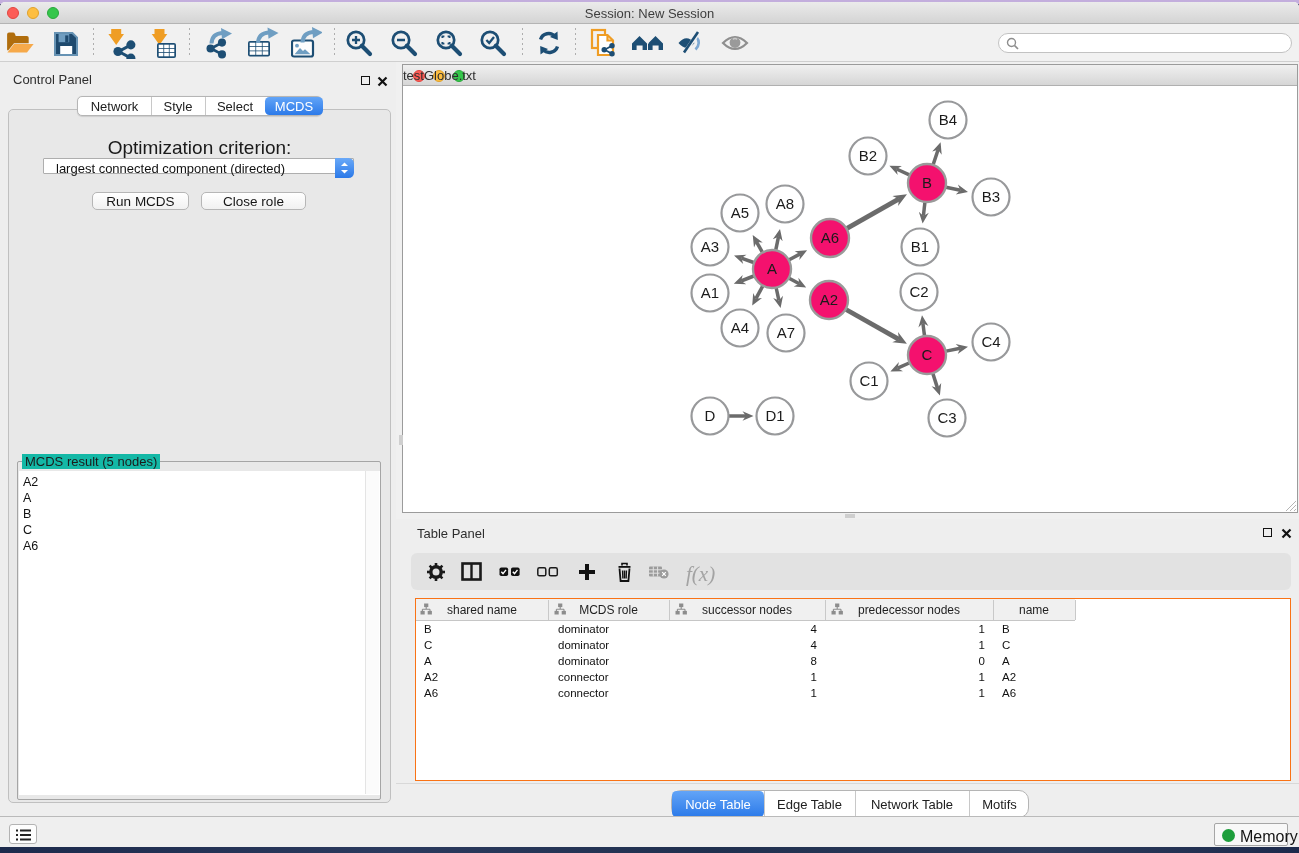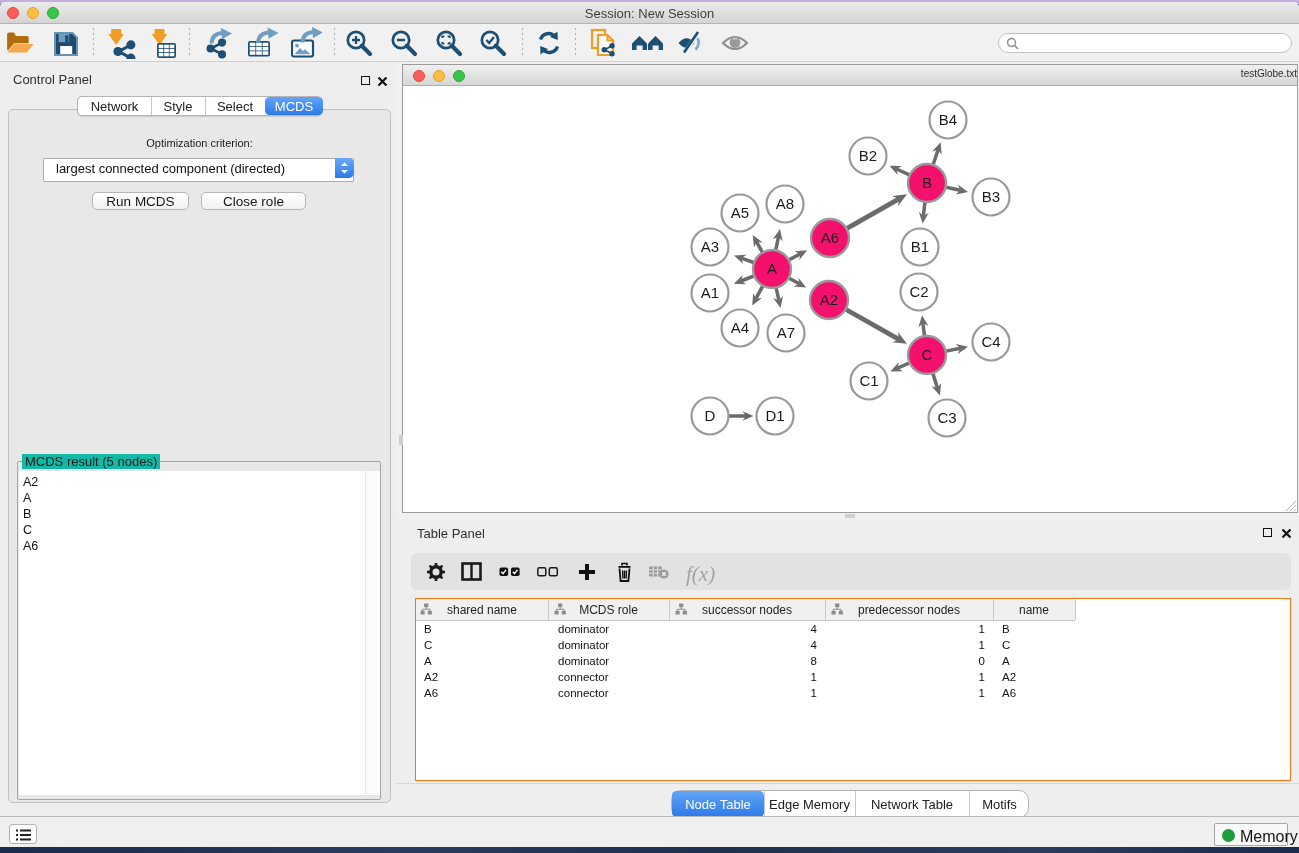--- a/index.html
+++ b/index.html
@@ -14,32 +14,32 @@
 #toolbar{left:0;top:22px;width:1299px;height:38px;background:#f1f1f1;border-bottom:1px solid #cfcfcf}
 #search{left:998px;top:9px;width:294px;height:20px;background:#fff;border:1px solid #c2c2c2;border-radius:10px}
 #content{left:0;top:60px;width:1299px;height:754px;background:#eeeeee}
 .panelhead{position:absolute;font-size:13px;color:#2e2e2e}
 .winbtn{position:absolute;width:9px;height:9px;border:1.6px solid #111}
 .seg{position:absolute;top:0;height:100%;display:flex;align-items:center;justify-content:center;font-size:13px;color:#202020}
 #tabs1{left:77px;top:34px;width:245px;height:20px;background:#fff;border:1px solid #b5b5b5;border-radius:5px;box-shadow:0 0.5px 1px rgba(0,0,0,0.12)}
 .segdiv{position:absolute;top:0;width:1px;height:100%;background:#c8c8c8}
 .segsel{background:linear-gradient(#62a4f7,#2c7ae9);color:#fff;border-radius:4.5px}
 #cpanel{left:8px;top:47px;width:383px;height:694px;background:#e8e8e8;border:1px solid #c0c0c0;border-radius:5px}
-#combo{left:43px;top:96px;width:311px;height:24px;background:#fff;border:1px solid #aeaeae;border-radius:1px}
+#combo{left:43px;top:96px;width:311px;height:16px;background:#fff;border:1px solid #aeaeae;border-radius:1px}
 #combocap{position:absolute;right:-1px;top:-1px;width:19px;height:20px;background:linear-gradient(#6aa9f8,#2b79e8);border-radius:0 5.5px 5.5px 0}
 .btn{position:absolute;height:18px;background:linear-gradient(#ffffff,#f1f1f1);border:1px solid #b6b6b6;border-radius:5px;font-size:13.5px;color:#161616;display:flex;align-items:center;justify-content:center}
 #groupbox{left:17px;top:399px;width:364px;height:339px;border:1px solid #a5a5a5;border-radius:2px}
 #grouptitle{position:absolute;left:4px;top:-8px;background:#14b8a6;padding:0 3px;font-size:13px;color:#1c1c1c}
 #mcdslist{position:absolute;left:1px;top:9px;width:361px;height:324px;background:#fff;font-size:12.5px;color:#111;padding-top:3px}
 #mcdslist div{height:16px;line-height:16px;padding-left:4px}
 #listsb{position:absolute;right:1px;top:9px;width:14px;height:323px;background:#fbfbfb;border-left:1px solid #e4e4e4}
 #desktop{left:396px;top:0;width:903px;height:457px;background:#f0f0f0}
 #netwin{position:absolute;left:6px;top:2px;width:896px;height:449px;background:#fff;border:1px solid #9b9b9b}
 #nettitle{position:absolute;left:0;top:0;width:100%;height:21px;background:linear-gradient(#f0f0f0,#d6d6d6);border-bottom:1px solid #b0b0b0}
-#nettext{position:absolute;width:100%;text-align:right;top:3px;font-size:10px;color:#2e2e2e}
+#nettext{position:absolute;width:100%;text-align:left;top:3px;font-size:13px;color:#2e2e2e}
 #tpanel{left:396px;top:458px;width:903px;height:296px}
 #tptoolbar{position:absolute;left:15px;top:33px;width:880px;height:37px;background:#e2e2e2;border-radius:6px}
 #tptable{position:absolute;left:19px;top:78px;width:876px;height:183px;background:#fff;border:1px solid #f97316}
 #thead{position:absolute;left:0;top:0;width:659px;height:22px;background:#f0f0f0;border-bottom:1px solid #c6c6c6}
 .hcol{position:absolute;top:0;height:22px;line-height:22px;text-align:center;font-size:12px;color:#1f1f1f}
 .hline{position:absolute;top:1px;width:1px;height:20px;background:#c9c9c9}
 .cell{position:absolute;height:16px;line-height:16px;font-size:11.5px;color:#111}
 #tabs2{position:absolute;left:275px;top:270px;width:358px;height:28px;background:#fff;border:1px solid #b5b5b5;border-radius:10px}
 #statusbar{left:0;top:814px;width:1299px;height:31px;background:#efefef;border-top:1px solid #bababa}
 #memory{position:absolute;left:1214px;top:6px;width:74px;height:23px;background:#f8f8f8;border:1px solid #a6a6a6;border-radius:2px}
@@ -210,21 +210,21 @@
       </svg>
     <div class="abs" id="cpanel"></div>
     <div class="abs" id="tabs1">
       <div class="seg" style="left:0;width:73px">Network</div>
         <div class="segdiv" style="left:73px"></div>
       <div class="seg" style="left:73px;width:54px">Style</div>
         <div class="segdiv" style="left:127px"></div>
       <div class="seg" style="left:127px;width:60px">Select</div>
       <div class="seg segsel" style="left:187px;width:58px">MCDS</div>
     </div>
-    <div class="abs" style="left:8px;top:75px;width:383px;text-align:center;font-size:11px;color:#1a1a1a">Optimization criterion:</div>
+    <div class="abs" style="left:8px;top:75px;width:383px;text-align:center;font-size:19px;color:#1a1a1a">Optimization criterion:</div>
     <div class="abs" id="combo">
       <div class="abs" style="left:12px;top:2px;font-size:13px;color:#111">largest connected component (directed)</div>
       <div id="combocap">
         <svg style="position:absolute;left:3px;top:3px" width="13" height="14" viewBox="0 0 13 14">
           <path d="M3 5 L6.5 1.4 L10 5 Z" fill="#fff"></path>
             <path d="M3 9 L6.5 12.6 L10 9 Z" fill="#fff"></path>
           </svg>
       </div>
     </div>
     <div class="btn" style="left:92px;top:130px;width:97px">Run MCDS</div>
@@ -474,21 +474,21 @@
           <div class="cell" style="left:586px;top:70px">A2</div>
           <div class="cell" style="left:8px;top:86px">A6</div>
           <div class="cell" style="left:142px;top:86px">connector</div>
           <div class="cell" style="left:301px;top:86px;width:100px;text-align:right">1</div>
           <div class="cell" style="left:469px;top:86px;width:100px;text-align:right">1</div>
           <div class="cell" style="left:586px;top:86px">A6</div>
       </div>
       <div class="abs" style="left:0;top:263px;width:903px;height:1px;background:#d8d8d8"></div>
       <div id="tabs2">
         <div class="seg segsel" style="left:0;width:92px">Node Table</div>
-        <div class="seg" style="left:92px;width:91px">Edge Memory</div>
+        <div class="seg" style="left:92px;width:91px">Edge Table</div>
         <div class="seg" style="left:183px;width:114px">Network Table</div>
         <div class="seg" style="left:297px;width:61px">Motifs</div>
         <div class="segdiv" style="left:92px"></div>
           <div class="segdiv" style="left:183px"></div>
         <div class="segdiv" style="left:297px"></div>
       </div>
     </div>
   </div>
   <div class="abs" id="statusbar">
     <div id="lstbtn">

